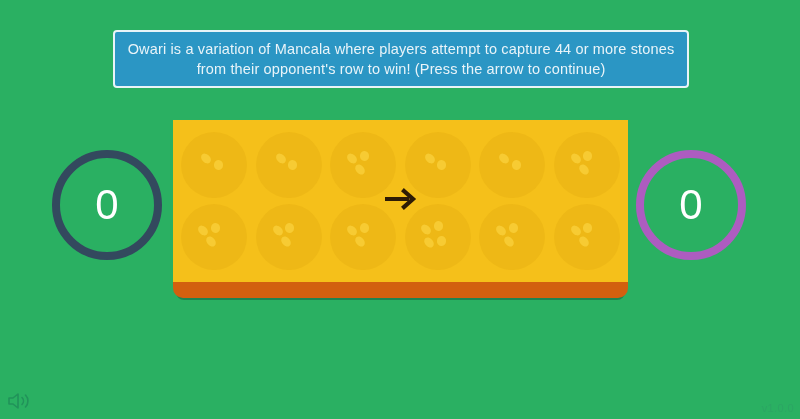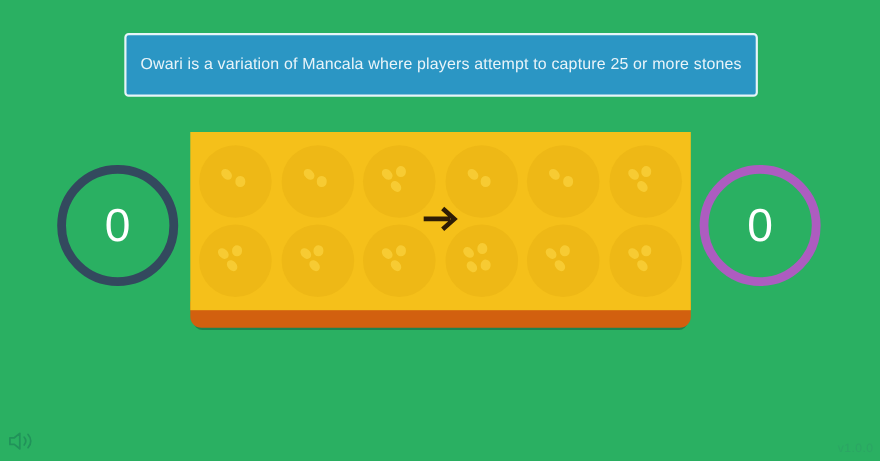--- a/index.html
+++ b/index.html
@@ -142,21 +142,22 @@
     font-size: 11px;
     letter-spacing: 0.4px;
   }
 </style>
 </head>
 <body>
 
 <div id="stage">
 
   <div id="banner">
-    <div class="banner-line">Owari is a variation of Mancala where players attempt to capture 25 or more stones</div>
+    <div class="banner-line">Owari is a variation of Mancala where players attempt to capture 44 or more stones</div>
+    <div class="banner-line">from their opponent's row to win! (Press the arrow to continue)</div>
   </div>
 
   <div class="score-circle" id="score-left">
     <span class="score-value">0</span>
   </div>
 
   <div class="score-circle" id="score-right">
     <span class="score-value">0</span>
   </div>
 

